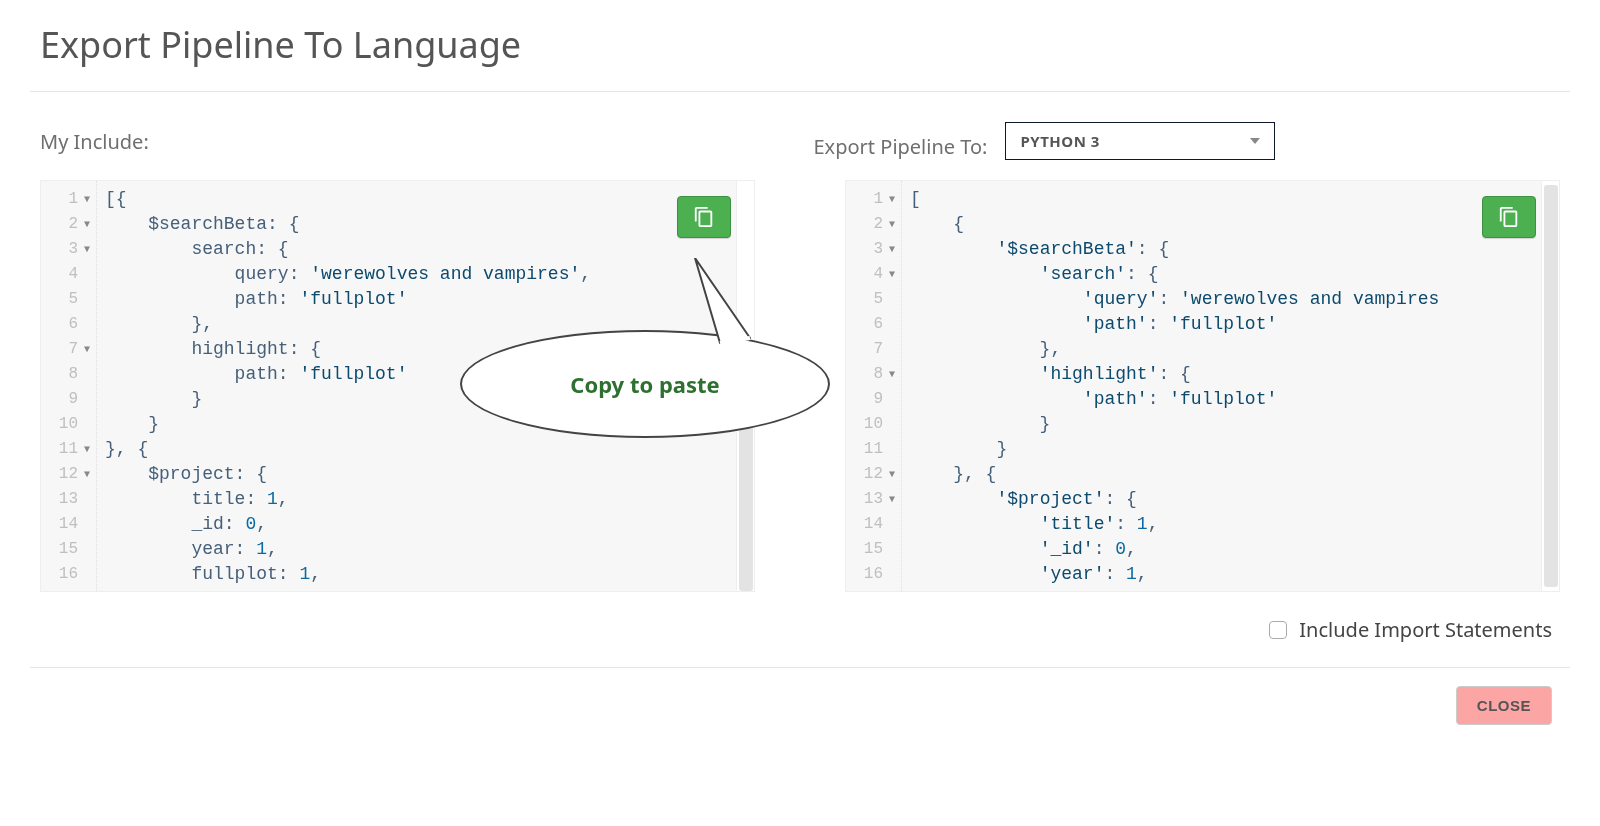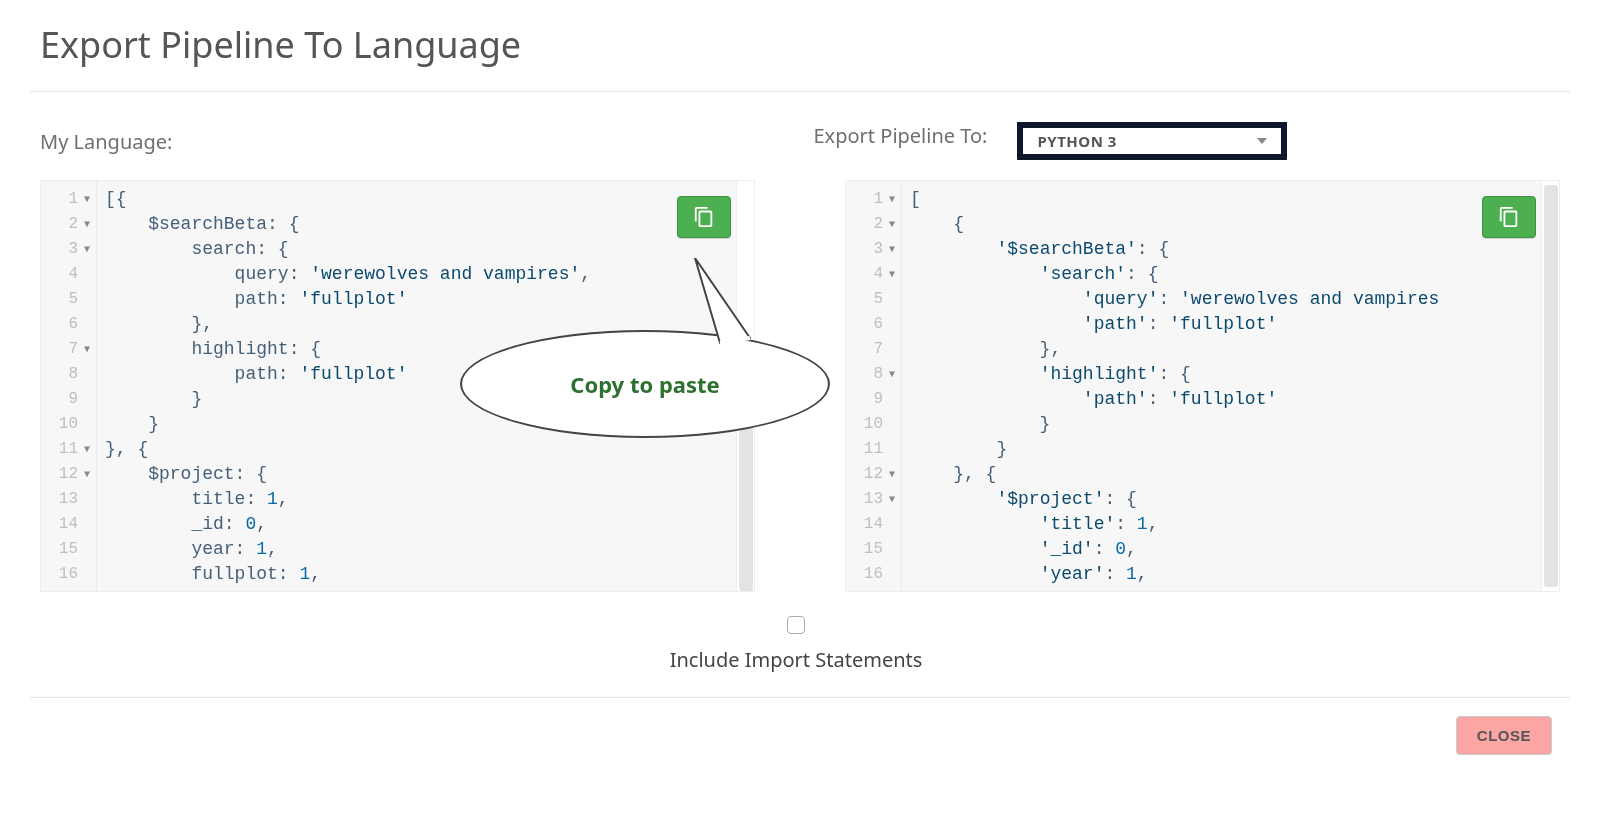--- a/index.html
+++ b/index.html
@@ -36,30 +36,30 @@
   .left-label, .right-label {
     font-size: 20px;
     color: #6f6f6f;
   }
   .left-col, .right-col {
     flex: 1;
   }
   .right-col-header {
     flex: 1;
     display: flex;
-    align-items: flex-start;
-    gap: 30px;
+    align-items: flex-end;
+    gap: 18px;
     margin-left: 27px;
   }
   .select-wrap {
     position: relative;
     width: 270px;
   }
   .select-box {
-    border: 6px solid #0f172a;
+    border: 1px solid #0f172a;
     border-radius: 0;
     height: 38px;
     display: flex;
     align-items: center;
     padding: 0 14px;
     font-size: 15px;
     font-weight: 700;
     color: #555;
     letter-spacing: 0.5px;
     justify-content: space-between;
@@ -186,21 +186,20 @@
     top: -72px;
     left: 200px;
   }
   .footer-row {
     display: flex;
     justify-content: flex-end;
     align-items: center;
     margin-top: 24px;
     gap: 12px;
     padding-right: 8px;
-    flex-direction: column;
   }
   .chk {
     width: 18px; height: 18px;
     border: 1px solid #aaa;
     border-radius: 4px;
     background: #fff;
     cursor: pointer;
   }
   .chk-label {
     font-size: 20px;
@@ -231,21 +230,21 @@
 </style>
 </head>
 <body>
 
 <div class="container">
   <div class="title">Export Pipeline To Language</div>
   <hr class="hr">
 
   <div class="row-header">
     <div class="left-col">
-      <span class="left-label">My Language:</span>
+      <span class="left-label">My Include:</span>
     </div>
     <div class="right-col-header">
       <span class="right-label">Export Pipeline To:</span>
       <div class="select-wrap">
         <div class="select-box">
           <span>PYTHON 3</span>
           <span class="chev"></span>
         </div>
       </div>
     </div>

